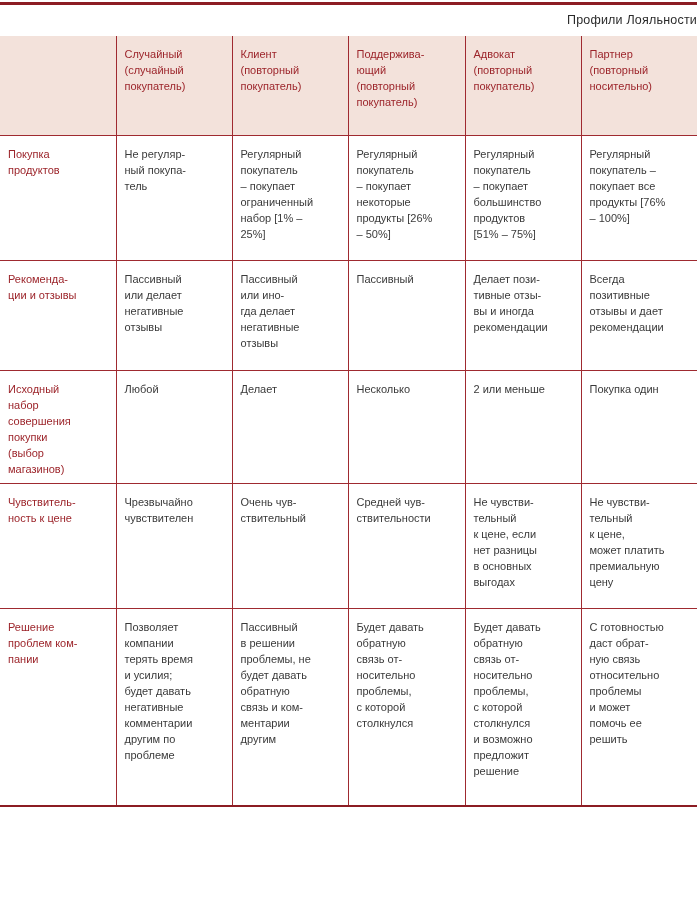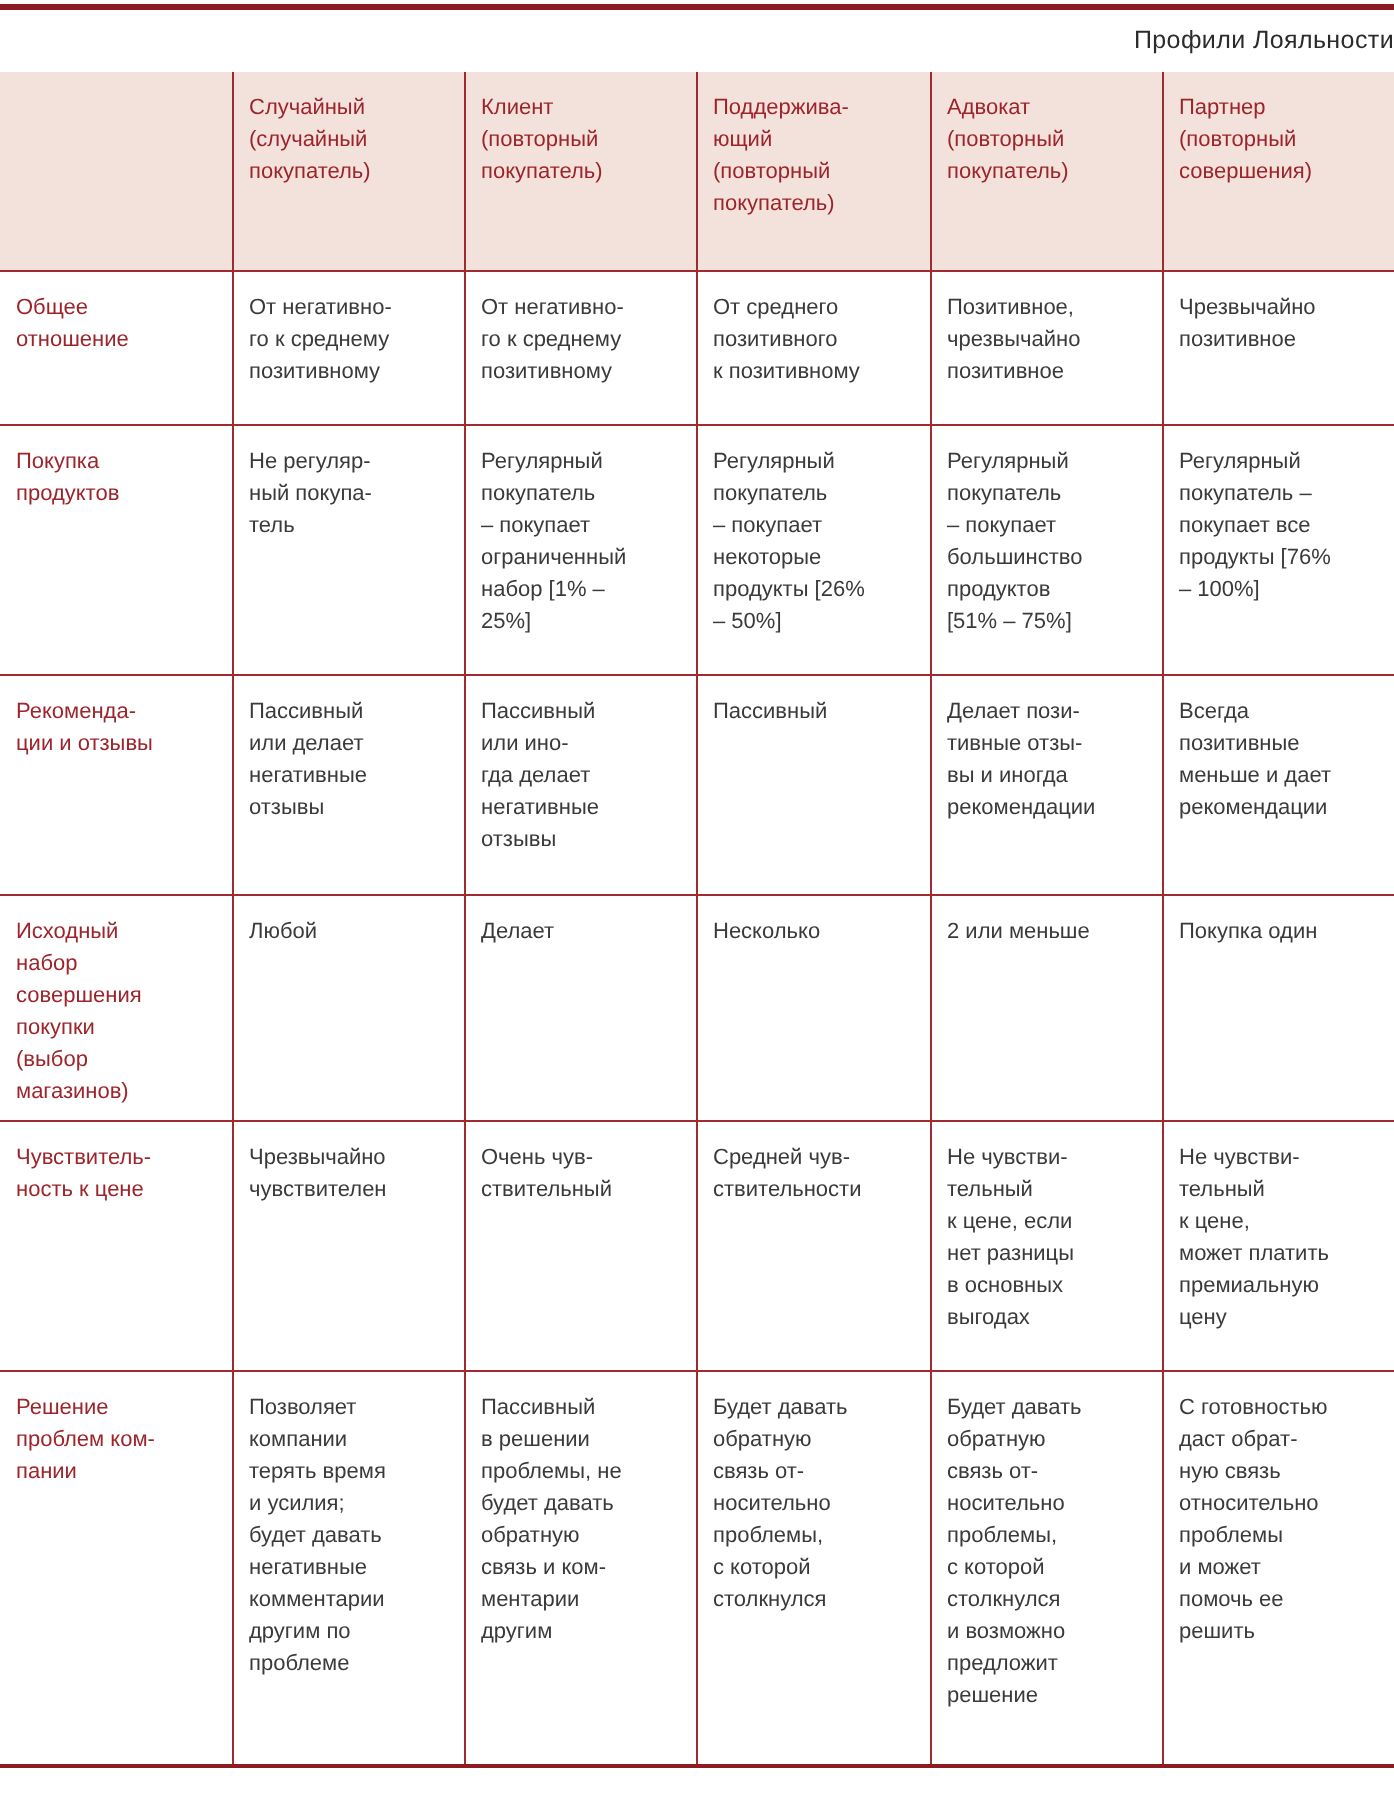--- a/index.html
+++ b/index.html
@@ -104,42 +104,24 @@
 покупатель)</th>
         <th>Поддержива-
 ющий
 (повторный
 покупатель)</th>
         <th>Адвокат
 (повторный
 покупатель)</th>
         <th>Партнер
 (повторный
-совершения)</th>
+носительно)</th>
       </tr>
     </thead>
     <tbody>
-      <tr class="r0">
-        <th>Общее
-отношение</th>
-        <td>От негативно-
-го к среднему
-позитивному</td>
-        <td>От негативно-
-го к среднему
-позитивному</td>
-        <td>От среднего
-позитивного
-к позитивному</td>
-        <td>Позитивное,
-чрезвычайно
-позитивное</td>
-        <td>Чрезвычайно
-позитивное</td>
-      </tr>
       <tr class="r1">
         <th>Покупка
 продуктов</th>
         <td>Не регуляр-
 ный покупа-
 тель</td>
         <td>Регулярный
 покупатель
 – покупает
 ограниченный
@@ -175,21 +157,21 @@
 гда делает
 негативные
 отзывы</td>
         <td>Пассивный</td>
         <td>Делает пози-
 тивные отзы-
 вы и иногда
 рекомендации</td>
         <td>Всегда
 позитивные
-меньше и дает
+отзывы и дает
 рекомендации</td>
       </tr>
       <tr class="r3">
         <th>Исходный
 набор
 совершения
 покупки
 (выбор
 магазинов)</th>
         <td>Любой</td>

